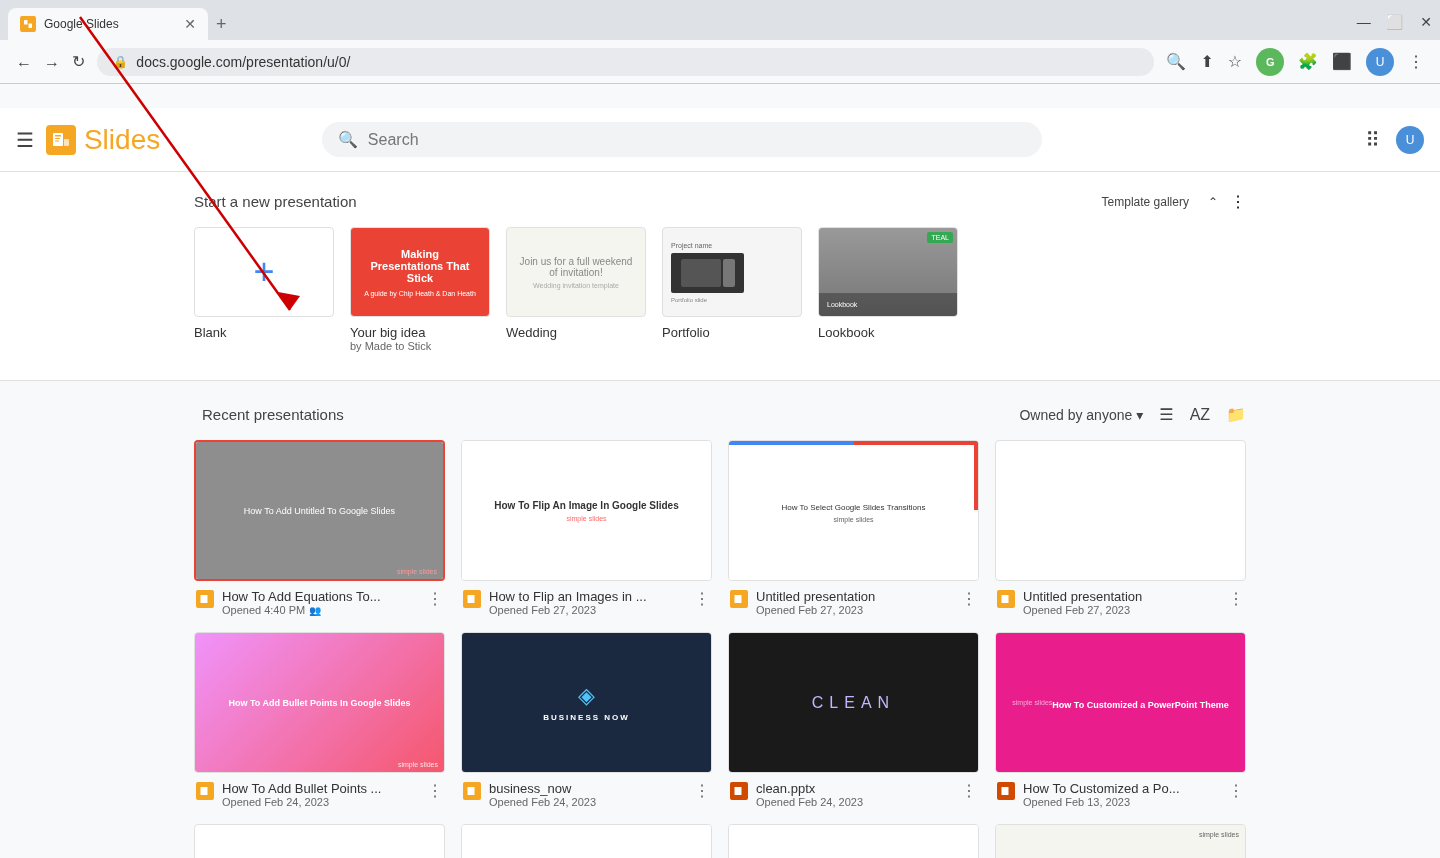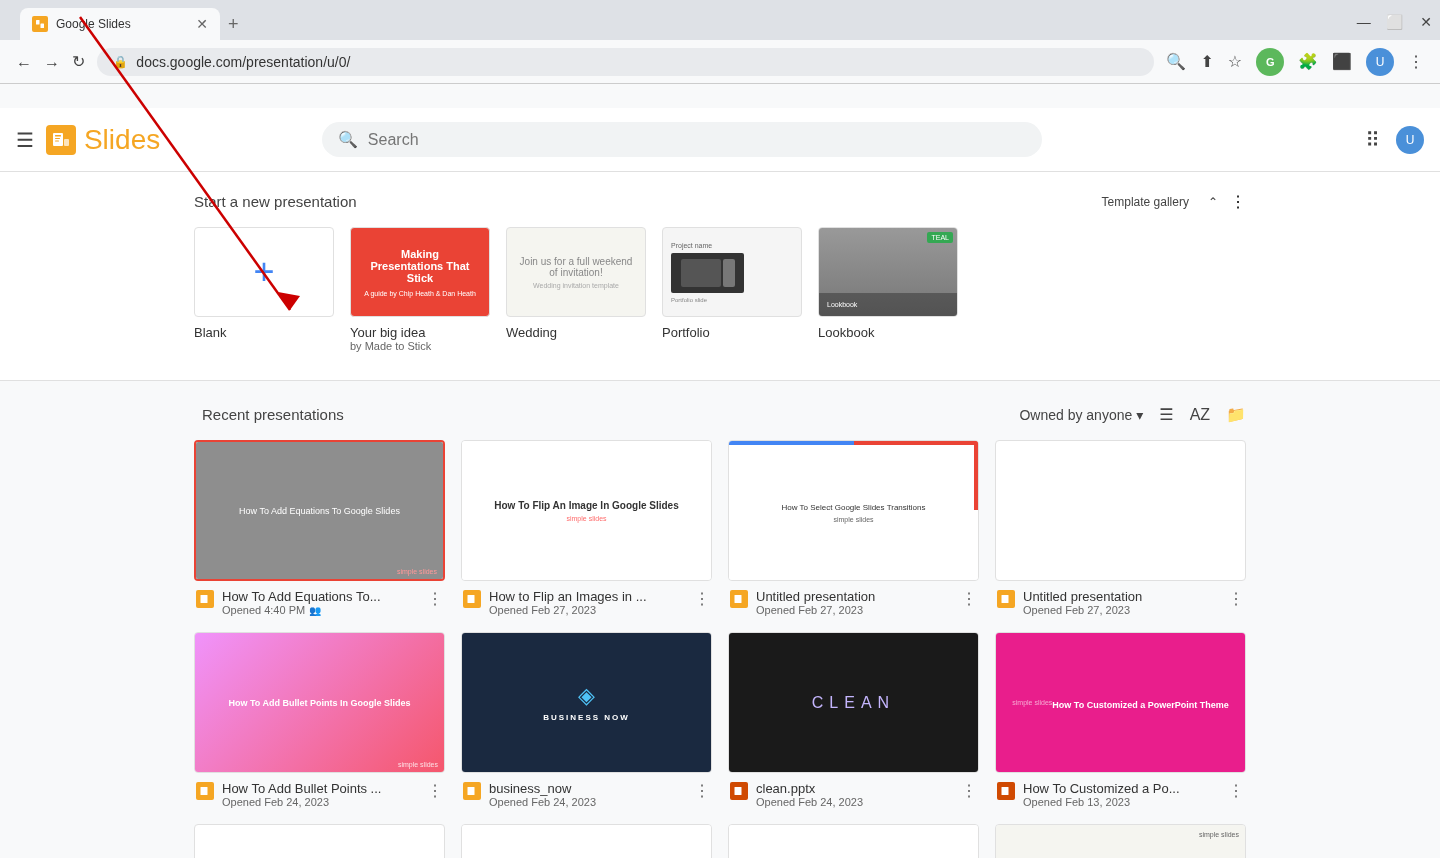--- a/index.html
+++ b/index.html
@@ -7,21 +7,21 @@
 
     
     .browser-chrome {
       background: #dee1e6;
       width: 1440px;
     }
     .browser-title-bar {
       display: flex;
       align-items: center;
       background: #dee1e6;
-      padding: 8px 8px 0 20px;
+      padding: 8px 8px 0 8px;
       height: 40px;
     }
     .tab {
       display: flex;
       align-items: center;
       background: #f8f9fa;
       border-radius: 8px 8px 0 0;
       padding: 6px 12px;
       font-size: 12px;
       color: #333;
@@ -499,21 +499,21 @@
             <span class="view-btn">AZ</span>
             <span class="view-btn">📁</span>
           </div>
         </div>
 
         <div class="presentations-grid">
 
           <div class="presentation-card selected">
             <div class="card-thumb" style="position: relative;">
               <div class="pres-equations" style="width: 100%; height: 100%; position: absolute; display: flex; flex-direction: column; align-items: center; justify-content: center; top: 0px; left: 0px;">
-                <div style="color:white;font-size:9px;text-align:center;padding:4px;">How To Add Equations To Google Slides</div>
+                <div style="color:white;font-size:9px;text-align:center;padding:4px;">How To Add Untitled To Google Slides</div>
                 <div style="position:absolute;bottom:4px;right:6px;font-size:7px;color:#ff9999;">simple slides</div>
               </div>
             </div>
             <div class="card-info">
               <div class="card-icon">
                 <svg width="12" height="12" viewBox="0 0 12 12">
                     <rect width="12" height="12" fill="#f5a623" rx="1"></rect>
                     <rect x="1.5" y="2" width="7" height="8" fill="white" rx="0.5"></rect>
                   </svg>
               </div>

